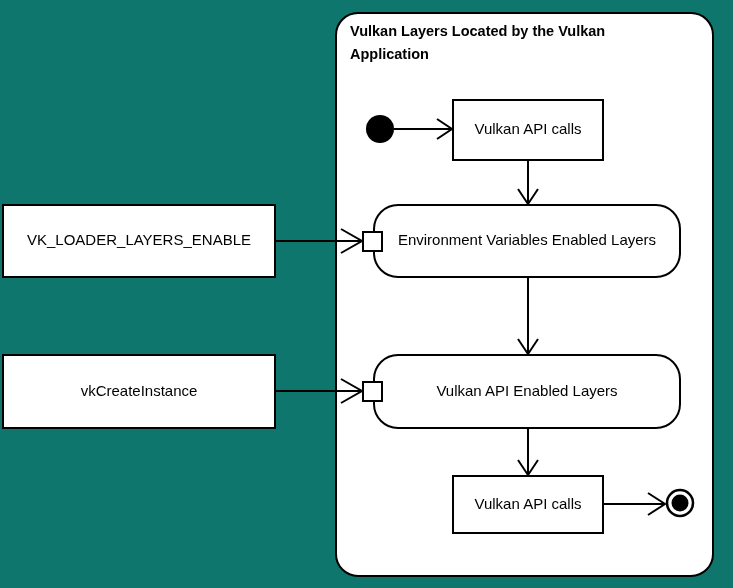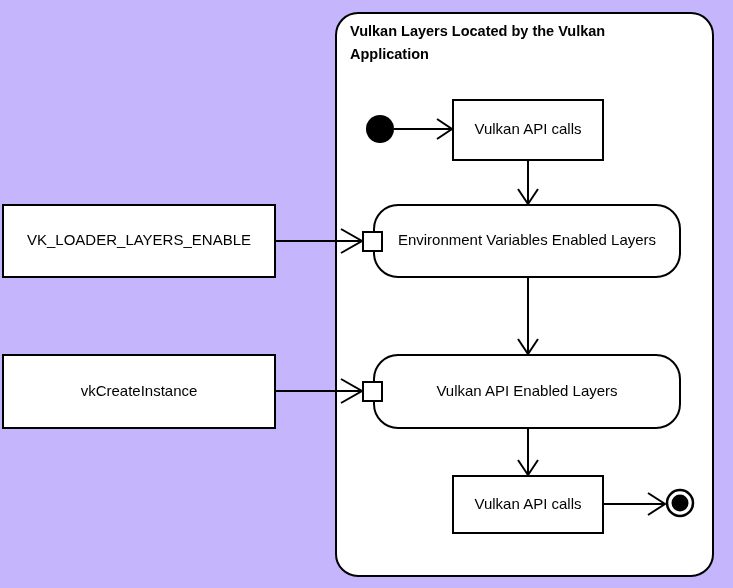--- a/index.html
+++ b/index.html
@@ -11,21 +11,21 @@
   body {
     font-family: "Liberation Sans", sans-serif;
     width: 733px;
     height: 588px;
     overflow: hidden;
   }
   #diagram-root {
     position: relative;
     width: 733px;
     height: 588px;
-    background: #c4b5fd;
+    background: #0f766e;
   }
   svg.diagram {
     display: block;
     width: 733px;
     height: 588px;
   }
   .shape-stroke {
     fill: #ffffff;
     stroke: #000000;
     stroke-width: 2;

